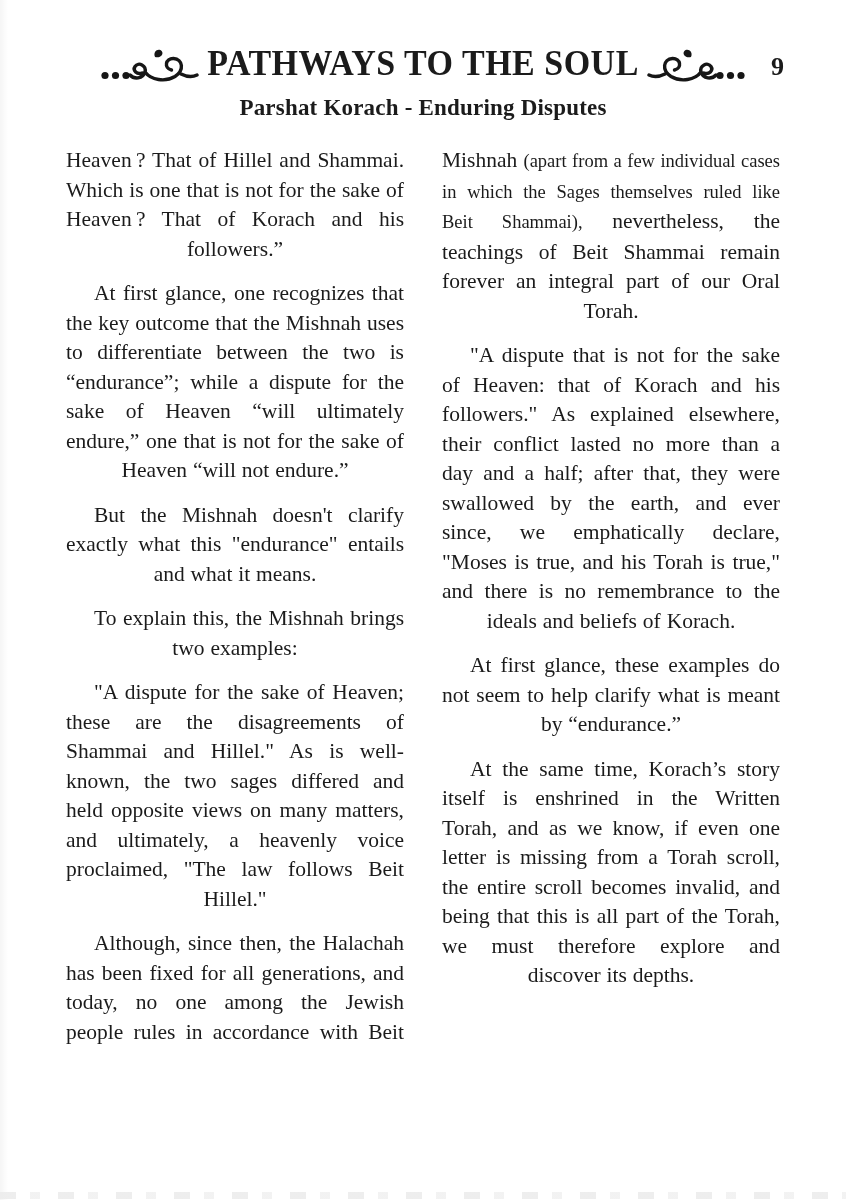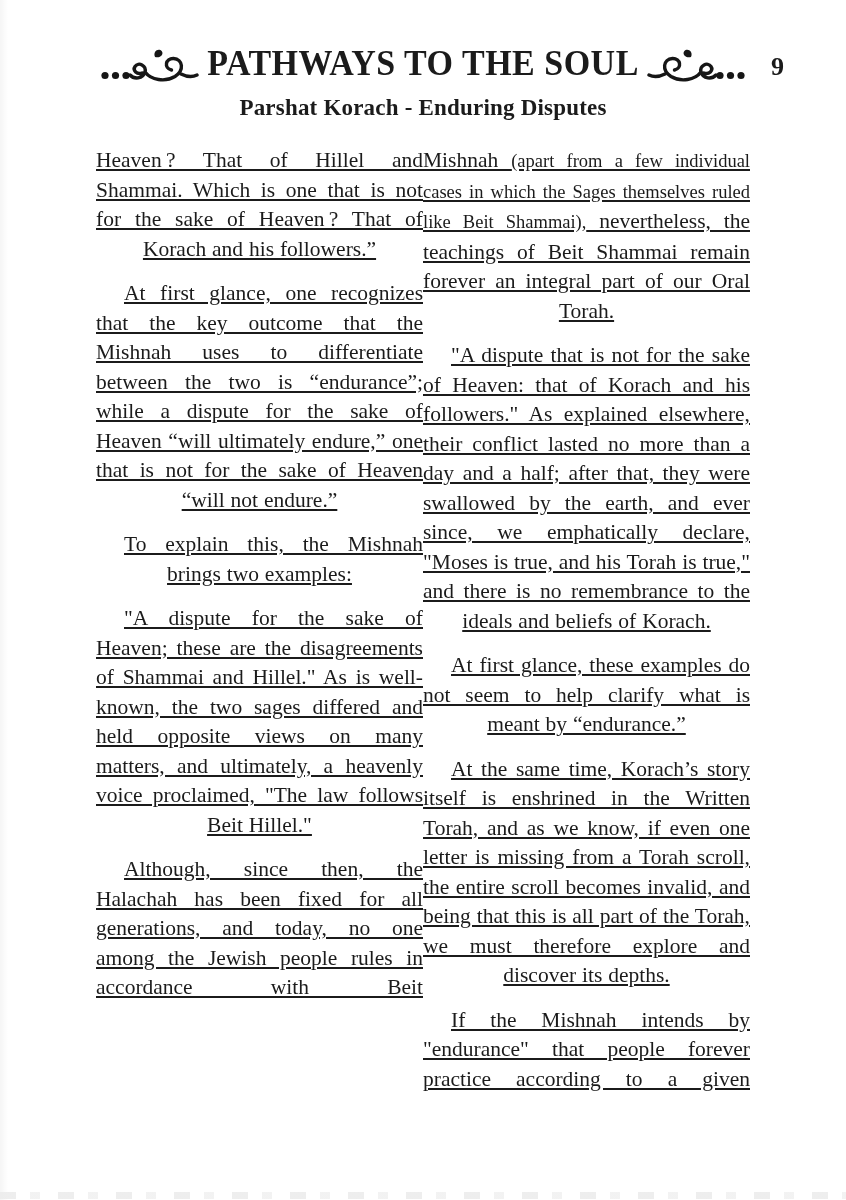--- a/index.html
+++ b/index.html
@@ -23,21 +23,21 @@
   .ornament{display:block;}
   .ornament.flip{transform:scaleX(-1);}
   .page-number{
     position:absolute;top:52px;right:62px;
     font-size:26px;font-weight:bold;
   }
   .subtitle{font-size:23px;font-weight:bold;margin-top:7px;letter-spacing:.2px;}
   
   .columns{
     display:flex;justify-content:space-between;
-    padding:0 96px;margin-top:25px;text-decoration:underline;
+    padding:0 66px;margin-top:25px;
   }
   .column{width:338px;}
   p.para{
     font-size:21.5px;line-height:29.5px;
     margin:0 0 15px 0;
     text-align:justify;
     text-align-last:center;
     word-spacing:.5px;
   }
   p.para.indent{text-indent:28px;}
@@ -94,27 +94,27 @@
       </svg>
     </div>
     <div class="page-number">9</div>
     <div class="subtitle">Parshat Korach - Enduring Disputes</div>
   </div>
 
   <div class="columns">
     <div class="column" id="left-column">
         <p class="para"><span>Heaven ? That of Hillel and Shammai. Which is one that is not for the sake of Heaven ? That of Korach and his followers.”</span></p>
         <p class="para indent"><span>At first glance, one recognizes that the key outcome that the Mishnah uses to differentiate between the two is “endurance”; while a dispute for the sake of Heaven “will ultimately endure,” one that is not for the sake of Heaven “will not endure.”</span></p>
+        <p class="para indent"><span>But the Mishnah doesn't clarify exactly what this "endurance" entails and what it means.</span></p>
         <p class="para indent"><span>To explain this, the Mishnah brings two examples:</span></p>
         <p class="para indent"><span>"A dispute for the sake of Heaven; these are the disagreements of Shammai and Hillel." As is well-known, the two sages differed and held opposite views on many matters, and ultimately, a heavenly voice proclaimed, "The law follows Beit Hillel."</span></p>
         <p class="para indent cont"><span>Although, since then, the Halachah has been fixed for all generations, and today, no one among the Jewish people rules in accordance with Beit</span></p>
       </div>
     <div class="column" id="right-column">
         <p class="para"><span>Mishnah </span><span class="small">(apart from a few individual cases in which the Sages themselves ruled like Beit Shammai),</span><span> nevertheless, the teachings of Beit Shammai remain forever an integral part of our Oral Torah.</span></p>
         <p class="para indent"><span>"A dispute that is not for the sake of Heaven: that of Korach and his followers." As explained elsewhere, their conflict lasted no more than a day and a half; after that, they were swallowed by the earth, and ever since, we emphatically declare, "Moses is true, and his Torah is true," and there is no remembrance to the ideals and beliefs of Korach.</span></p>
         <p class="para indent"><span>At first glance, these examples do not seem to help clarify what is meant by “endurance.”</span></p>
         <p class="para indent"><span>At the same time, Korach’s story itself is enshrined in the Written Torah, and as we know, if even one letter is missing from a Torah scroll, the entire scroll becomes invalid, and being that this is all part of the Torah, we must therefore explore and discover its depths.</span></p>
-        <p class="para indent cont"><span>If the Mishnah intends by "endurance" that people forever practice according to a given</span></p>
       </div>
   </div>
 
   <div class="scan-noise-bottom"></div>
 </div>
 
 </body></html>

